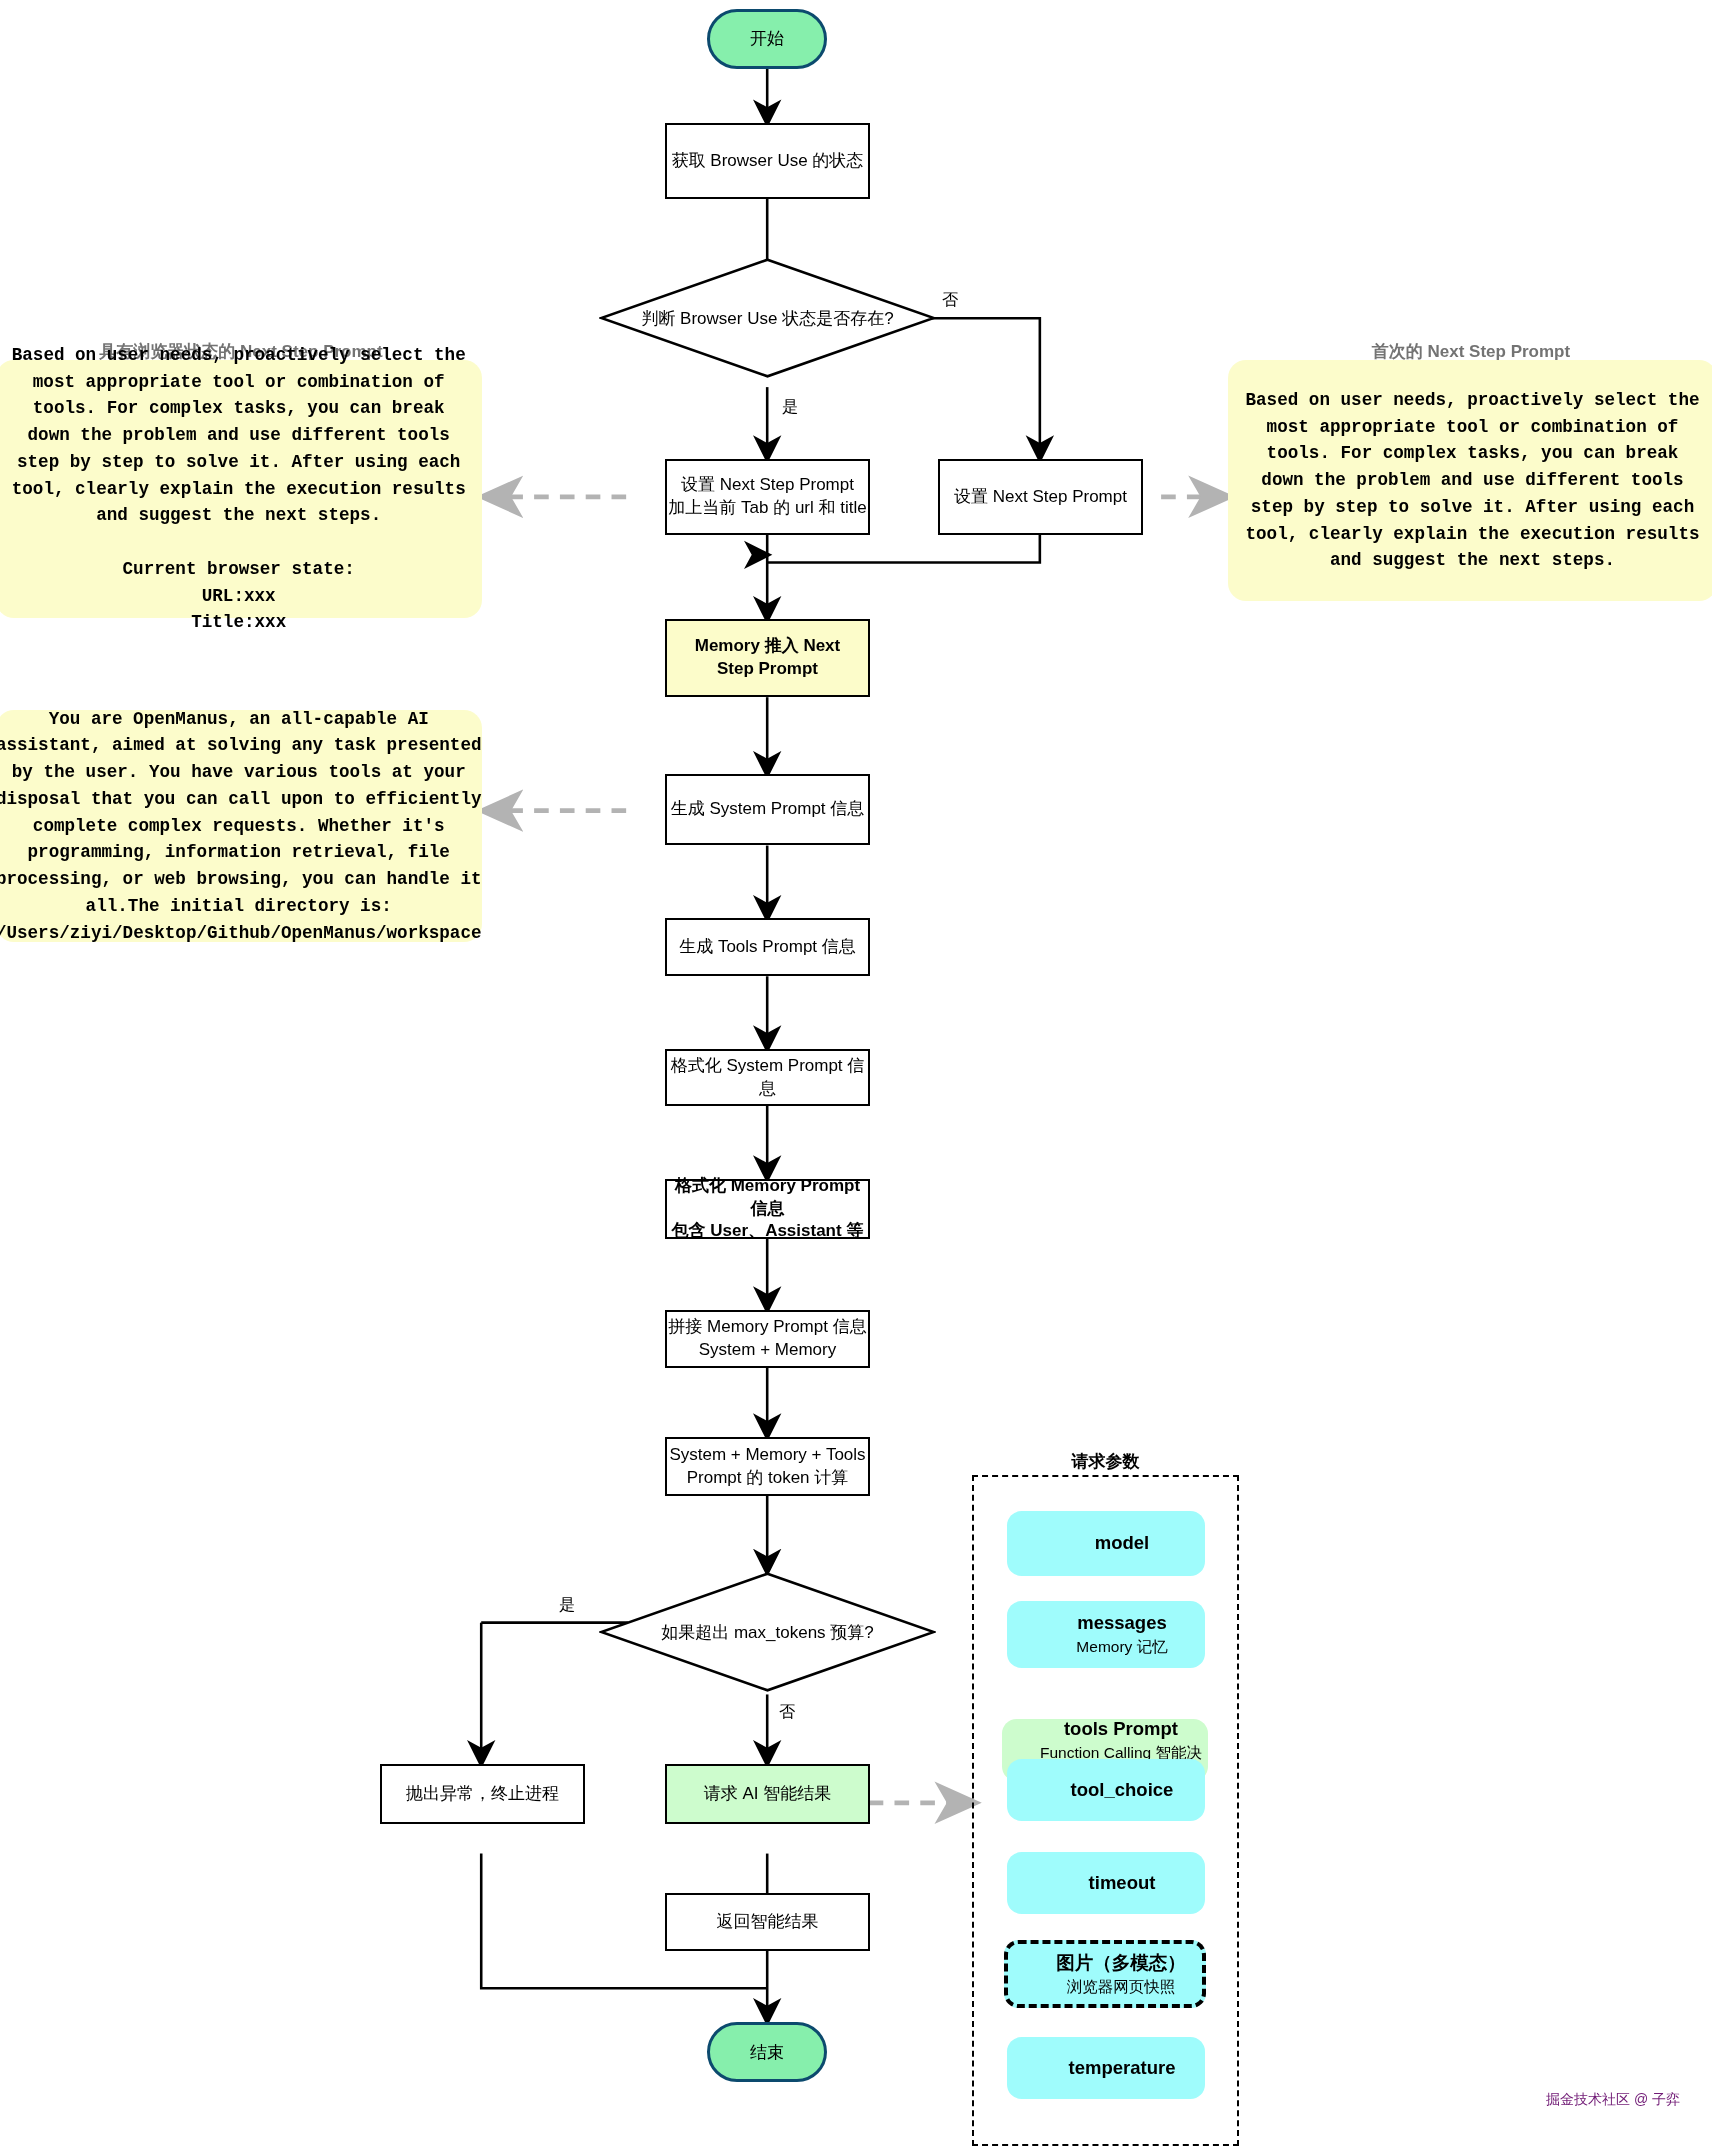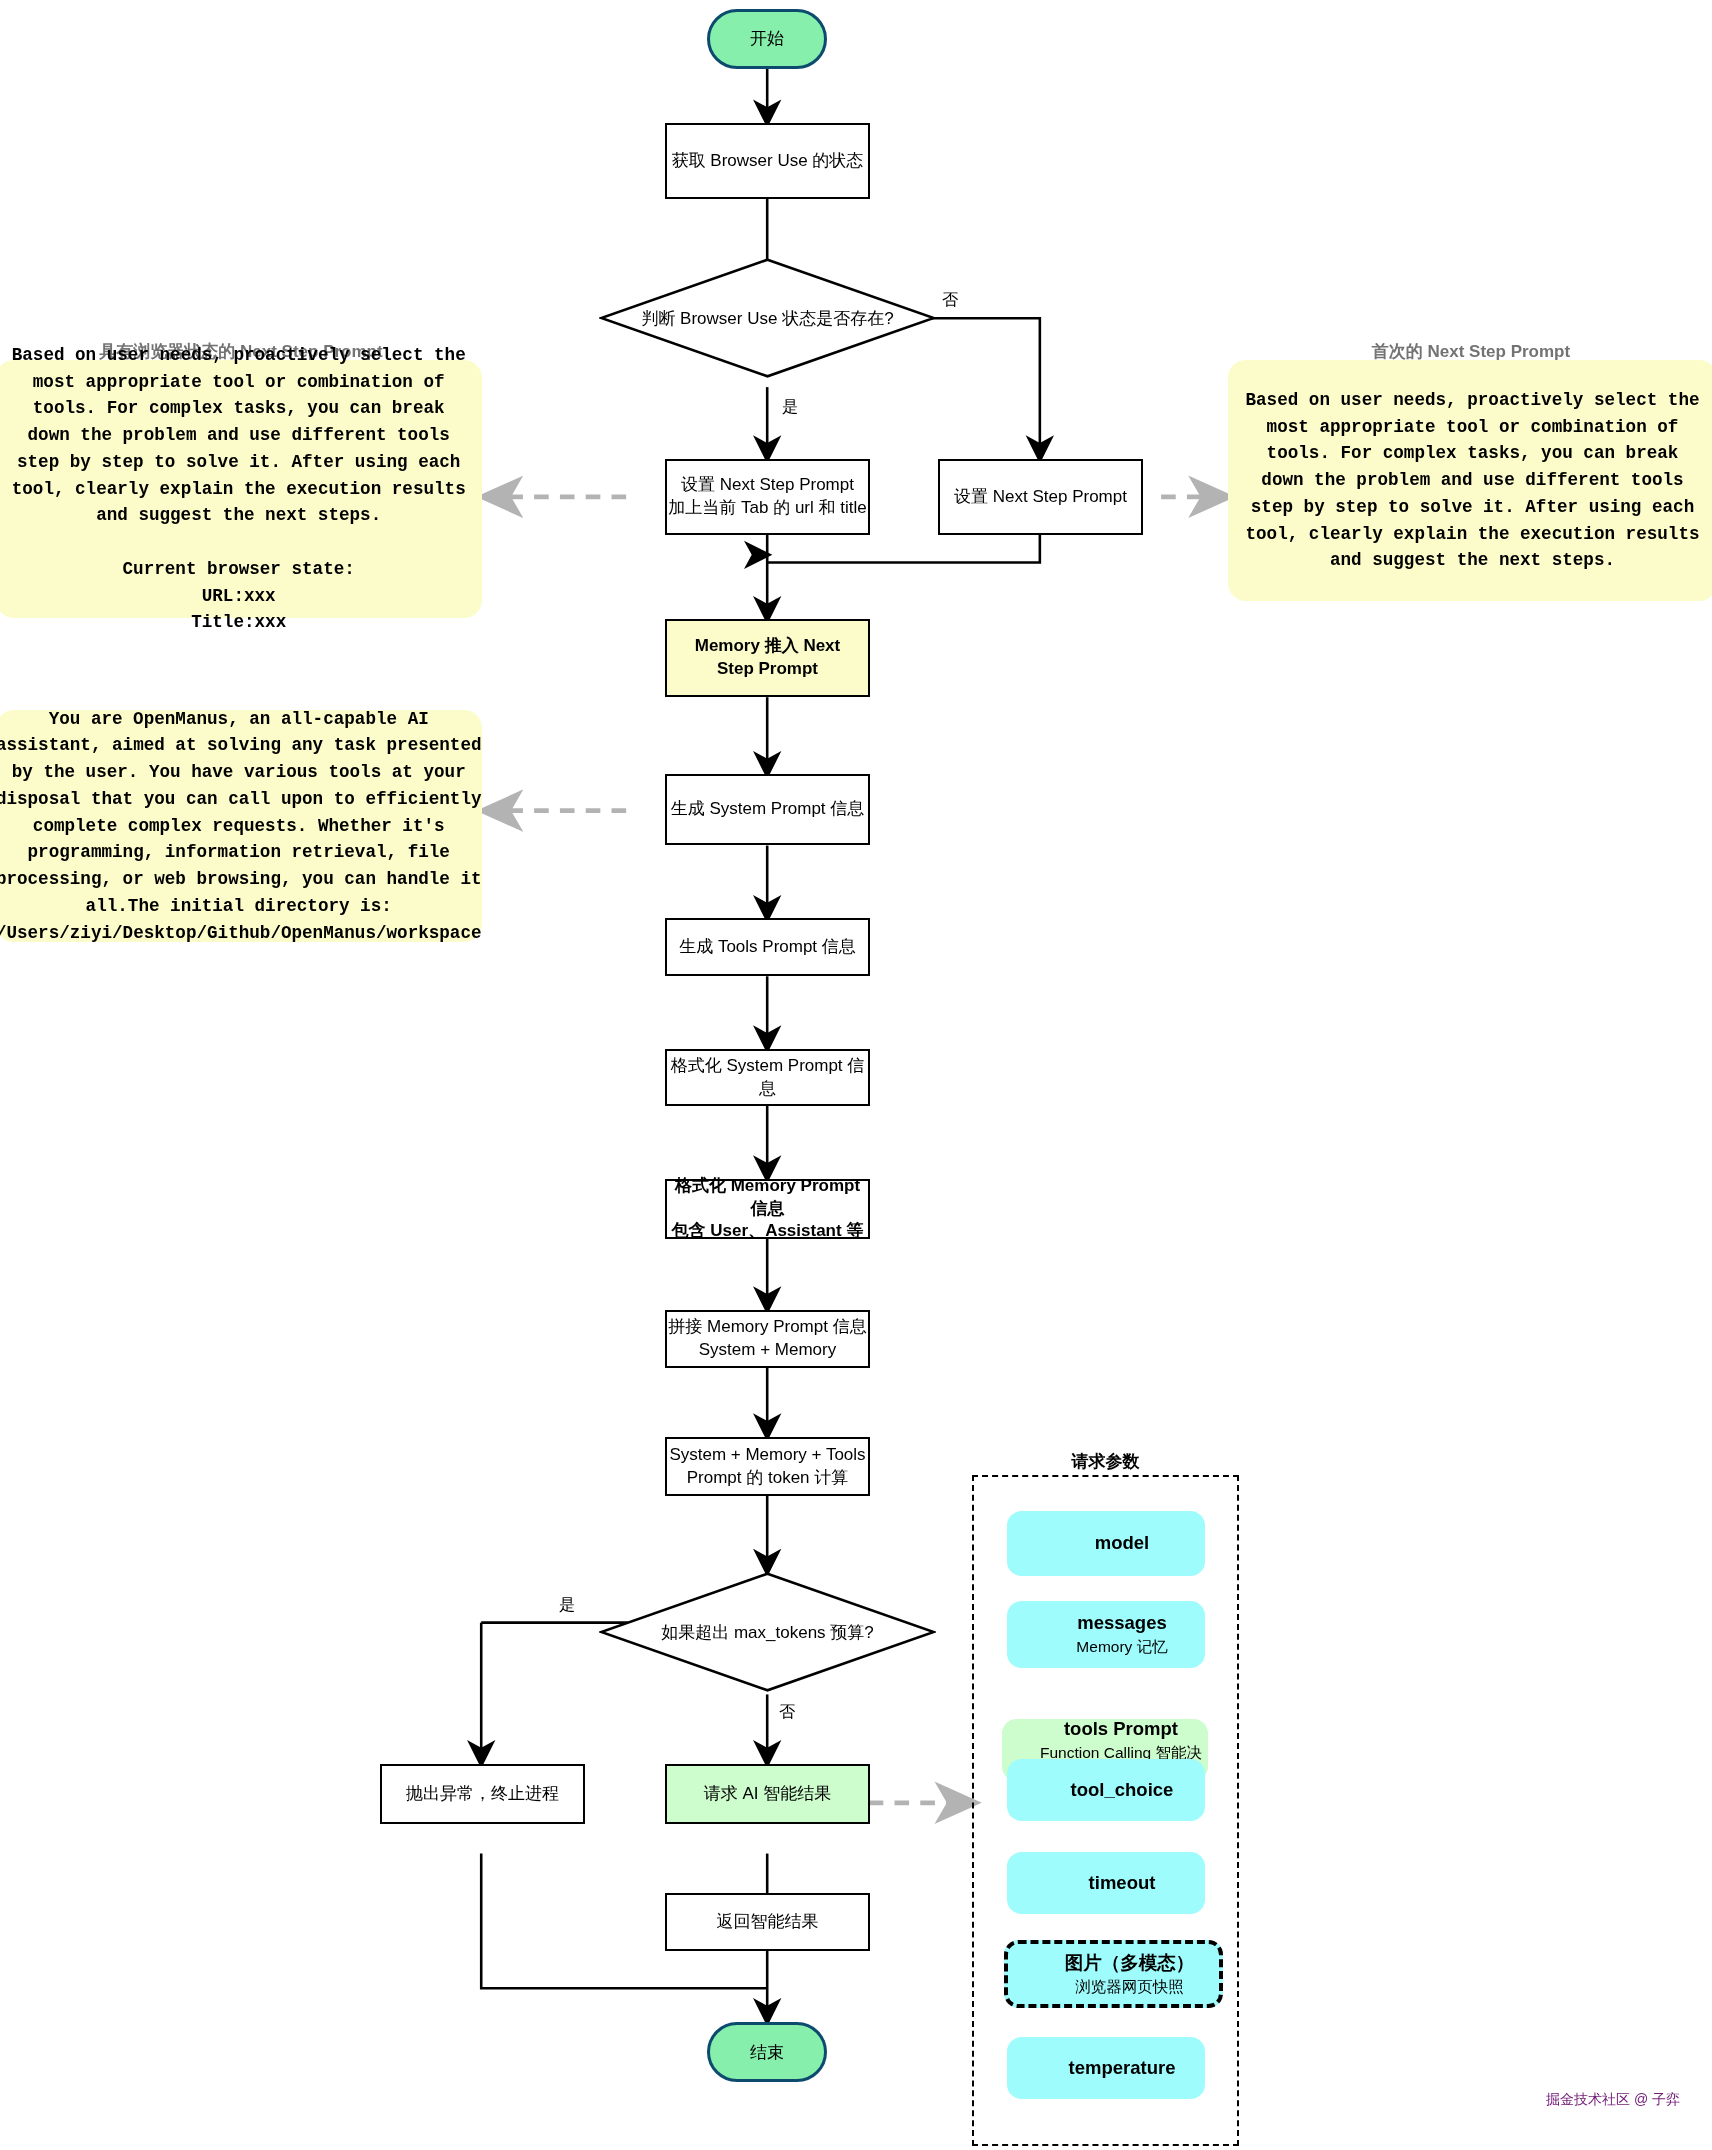--- a/index.html
+++ b/index.html
@@ -222,21 +222,21 @@
   </div>
 
   <div class="param" style="left:1007px; top:1759px; width:198px; height:62px;">
     <span class="p-main">tool_choice</span>
   </div>
 
   <div class="param" style="left:1007px; top:1852px; width:198px; height:62px;">
     <span class="p-main">timeout</span>
   </div>
 
-  <div class="param dashed" style="left:1004px; top:1940px; width:219px; height:68px;">
+  <div class="param dashed" style="left:1004px; top:1940px; width:202px; height:68px;">
     <span class="p-main">图片（多模态）</span>
     <span class="p-sub">浏览器网页快照</span>
   </div>
 
   <div class="param" style="left:1007px; top:2037px; width:198px; height:62px;">
     <span class="p-main">temperature</span>
   </div>
 
   <div class="watermark" style="left:1546px; top:2091px;">掘金技术社区 @ 子弈</div>
 

